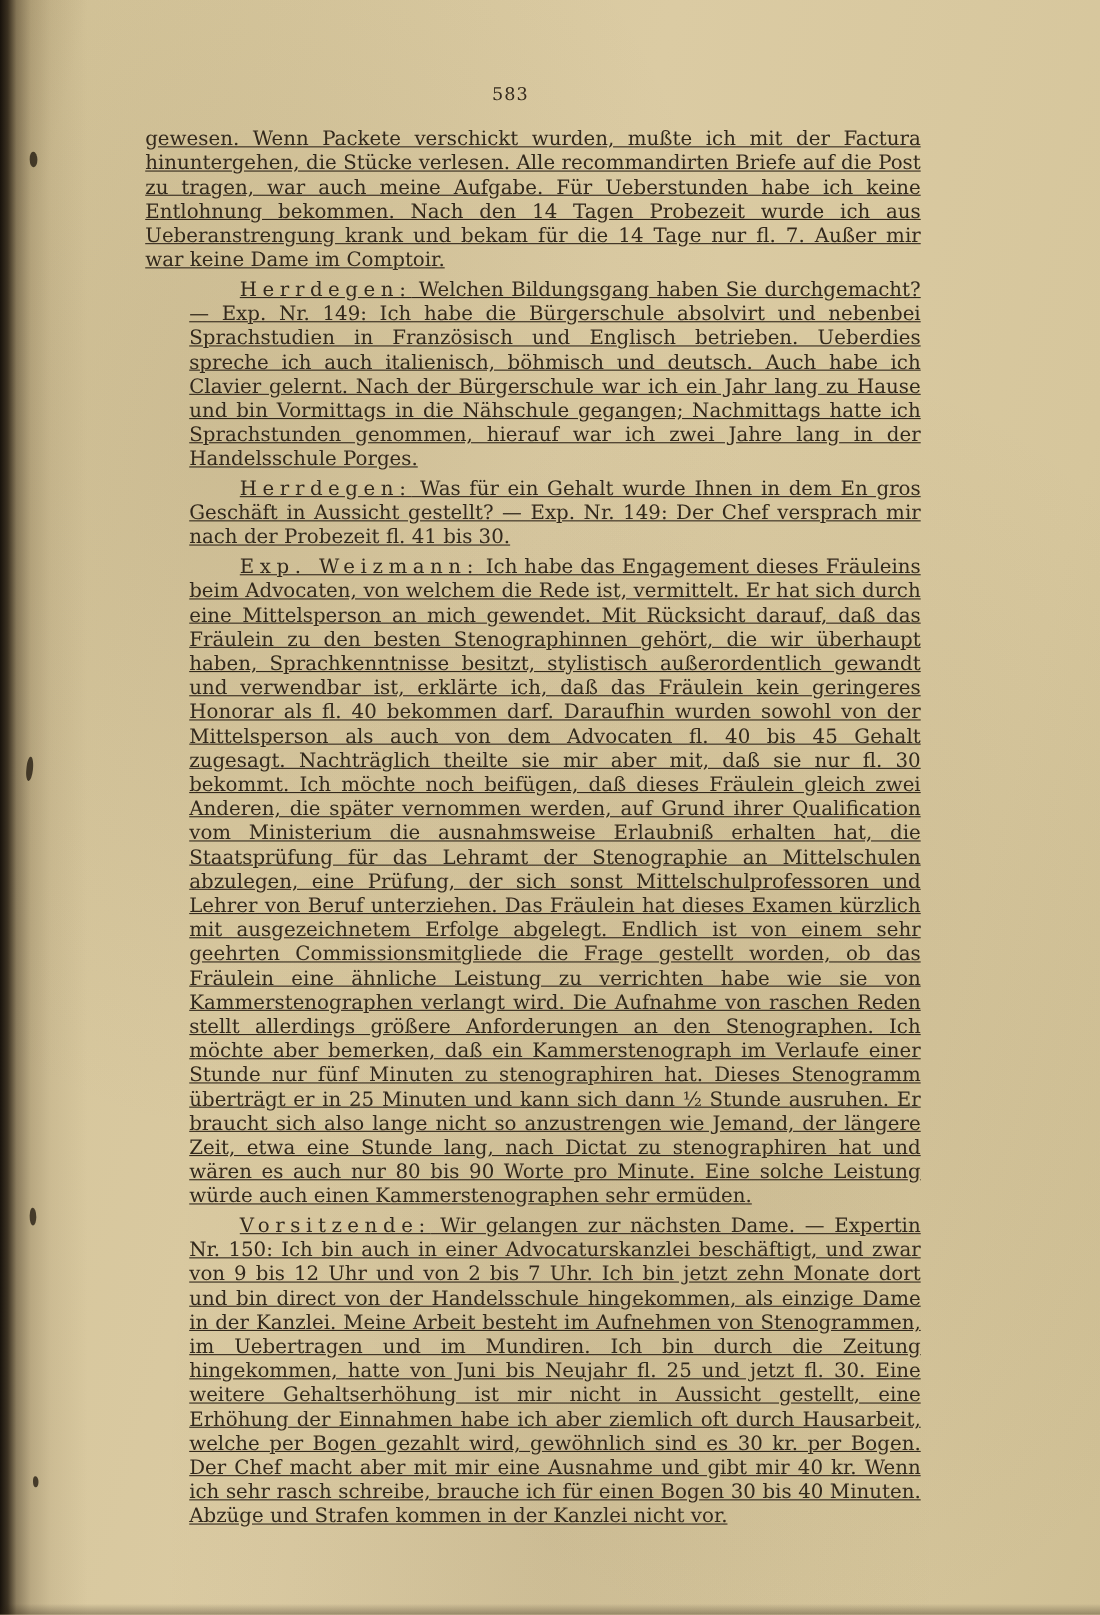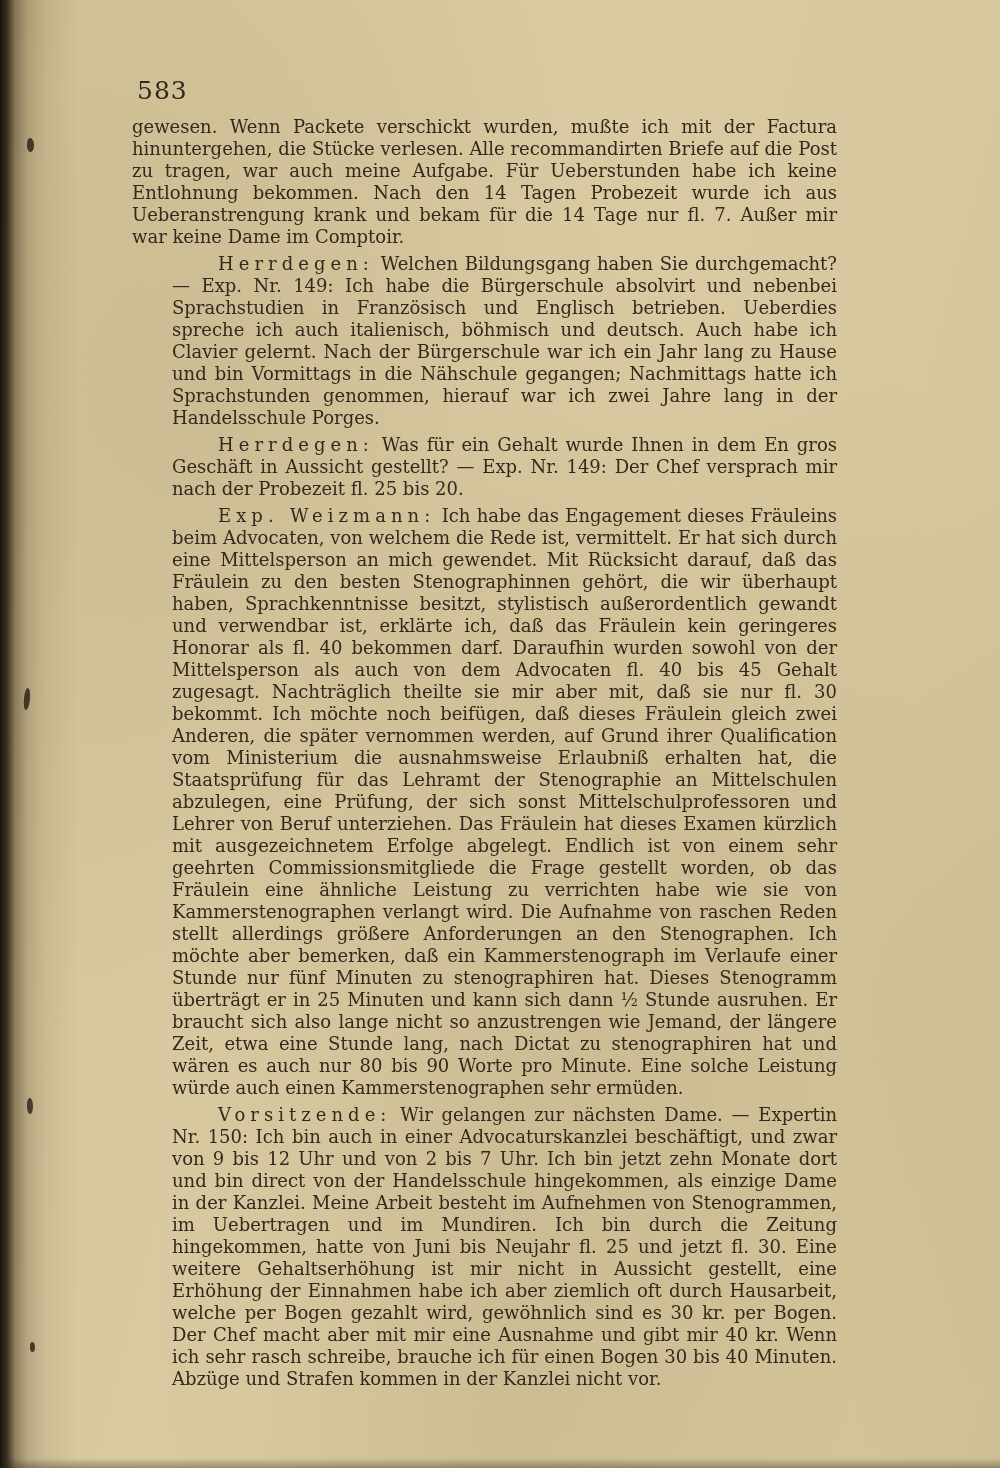--- a/index.html
+++ b/index.html
@@ -52,44 +52,45 @@
     border-radius: 45% 55% 50% 50%;
     pointer-events: none;
   }
   .speck.s1 { left: 27px; top: 138px; width: 7px; height: 14px; }
   .speck.s2 { left: 24px; top: 688px; width: 6px; height: 22px; transform: rotate(6deg); }
   .speck.s3 { left: 27px; top: 1098px; width: 6px; height: 16px; }
   .speck.s4 { left: 30px; top: 1342px; width: 5px; height: 10px; }
 
   .page-number {
     position: absolute;
-    left: 137px;
+    left: 120px;
     top: 76px;
     width: 702px;
-    text-align: left;
+    text-align: center;
     padding-right: 14px;
     box-sizing: border-box;
-    font-size: 25px;
+    font-size: 16px;
     letter-spacing: 1px;
     color: var(--ink);
   }
 
   .text-block {
     position: absolute;
     left: 132px;
     top: 116px;
     width: 705px;
     color: var(--ink);
     font-size: 18px;
     line-height: 22px;
     text-align: justify;
   }
   .para {
     margin: 0 0 0 0;
     padding: 0;
+    text-decoration: underline;
   }
   .para + .para {
     margin-top: 5px;
   }
   .para.indent {
     text-indent: 46px;
     margin-left: 40px;
   }
   .spaced {
     letter-spacing: 0.28em;
@@ -104,17 +105,17 @@
   <div class="speck s2"></div>
   <div class="speck s3"></div>
   <div class="speck s4"></div>
   <div class="edge-bottom"></div>
 
   <div class="page-number">583</div>
 
   <div class="text-block">
       <p class="para"><span class="normal">gewesen. Wenn Packete verschickt wurden, mußte ich mit der Factura hinuntergehen, die Stücke verlesen. Alle recommandirten Briefe auf die Post zu tragen, war auch meine Aufgabe. Für Ueberstunden habe ich keine Entlohnung bekommen. Nach den 14 Tagen Probezeit wurde ich aus Ueberanstrengung krank und bekam für die 14 Tage nur fl. 7. Außer mir war keine Dame im Comptoir.</span></p>
       <p class="para indent"><span class="spaced">Herrdegen:</span><span class="normal"> Welchen Bildungsgang haben Sie durchgemacht? — Exp. Nr. 149: Ich habe die Bürgerschule absolvirt und nebenbei Sprachstudien in Französisch und Englisch betrieben. Ueberdies spreche ich auch italienisch, böhmisch und deutsch. Auch habe ich Clavier gelernt. Nach der Bürgerschule war ich ein Jahr lang zu Hause und bin Vormittags in die Nähschule gegangen; Nachmittags hatte ich Sprachstunden genommen, hierauf war ich zwei Jahre lang in der Handelsschule Porges.</span></p>
-      <p class="para indent"><span class="spaced">Herrdegen:</span><span class="normal"> Was für ein Gehalt wurde Ihnen in dem En gros Geschäft in Aussicht gestellt? — Exp. Nr. 149: Der Chef versprach mir nach der Probezeit fl. 25 bis 20.</span></p>
+      <p class="para indent"><span class="spaced">Herrdegen:</span><span class="normal"> Was für ein Gehalt wurde Ihnen in dem En gros Geschäft in Aussicht gestellt? — Exp. Nr. 149: Der Chef versprach mir nach der Probezeit fl. 41 bis 30.</span></p>
       <p class="para indent"><span class="spaced">Exp. Weizmann:</span><span class="normal"> Ich habe das Engagement dieses Fräuleins beim Advocaten, von welchem die Rede ist, vermittelt. Er hat sich durch eine Mittelsperson an mich gewendet. Mit Rücksicht darauf, daß das Fräulein zu den besten Stenographinnen gehört, die wir überhaupt haben, Sprachkenntnisse besitzt, stylistisch außerordentlich gewandt und verwendbar ist, erklärte ich, daß das Fräulein kein geringeres Honorar als fl. 40 bekommen darf. Daraufhin wurden sowohl von der Mittelsperson als auch von dem Advocaten fl. 40 bis 45 Gehalt zugesagt. Nachträglich theilte sie mir aber mit, daß sie nur fl. 30 bekommt. Ich möchte noch beifügen, daß dieses Fräulein gleich zwei Anderen, die später vernommen werden, auf Grund ihrer Qualification vom Ministerium die ausnahmsweise Erlaubniß erhalten hat, die Staatsprüfung für das Lehramt der Stenographie an Mittelschulen abzulegen, eine Prüfung, der sich sonst Mittelschulprofessoren und Lehrer von Beruf unterziehen. Das Fräulein hat dieses Examen kürzlich mit ausgezeichnetem Erfolge abgelegt. Endlich ist von einem sehr geehrten Commissionsmitgliede die Frage gestellt worden, ob das Fräulein eine ähnliche Leistung zu verrichten habe wie sie von Kammerstenographen verlangt wird. Die Aufnahme von raschen Reden stellt allerdings größere Anforderungen an den Stenographen. Ich möchte aber bemerken, daß ein Kammerstenograph im Verlaufe einer Stunde nur fünf Minuten zu stenographiren hat. Dieses Stenogramm überträgt er in 25 Minuten und kann sich dann ½ Stunde ausruhen. Er braucht sich also lange nicht so anzustrengen wie Jemand, der längere Zeit, etwa eine Stunde lang, nach Dictat zu stenographiren hat und wären es auch nur 80 bis 90 Worte pro Minute. Eine solche Leistung würde auch einen Kammerstenographen sehr ermüden.</span></p>
       <p class="para indent"><span class="spaced">Vorsitzende:</span><span class="normal"> Wir gelangen zur nächsten Dame. — Expertin Nr. 150: Ich bin auch in einer Advocaturskanzlei beschäftigt, und zwar von 9 bis 12 Uhr und von 2 bis 7 Uhr. Ich bin jetzt zehn Monate dort und bin direct von der Handelsschule hingekommen, als einzige Dame in der Kanzlei. Meine Arbeit besteht im Aufnehmen von Stenogrammen, im Uebertragen und im Mundiren. Ich bin durch die Zeitung hingekommen, hatte von Juni bis Neujahr fl. 25 und jetzt fl. 30. Eine weitere Gehaltserhöhung ist mir nicht in Aussicht gestellt, eine Erhöhung der Einnahmen habe ich aber ziemlich oft durch Hausarbeit, welche per Bogen gezahlt wird, gewöhnlich sind es 30 kr. per Bogen. Der Chef macht aber mit mir eine Ausnahme und gibt mir 40 kr. Wenn ich sehr rasch schreibe, brauche ich für einen Bogen 30 bis 40 Minuten. Abzüge und Strafen kommen in der Kanzlei nicht vor.</span></p>
     </div>
 </div>
 
 </body></html>

